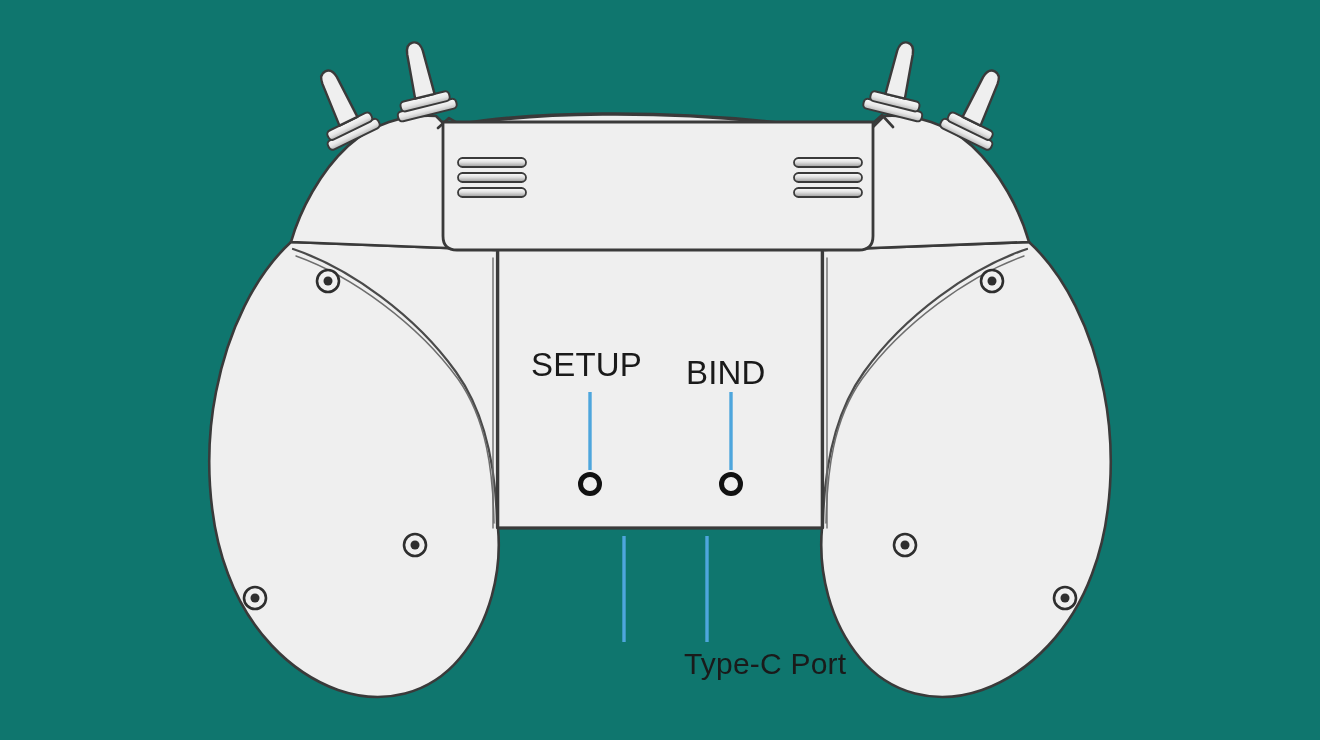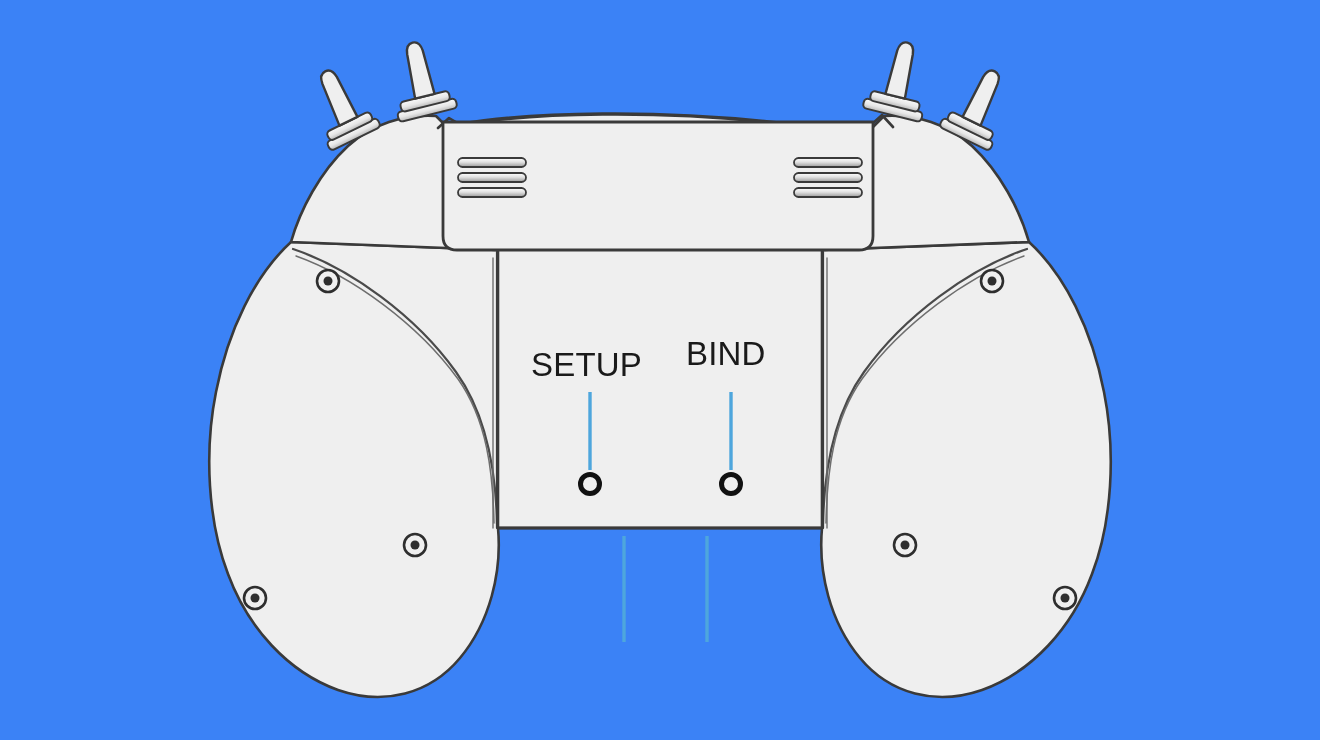--- a/index.html
+++ b/index.html
@@ -11,21 +11,21 @@
   body {
     width: 1320px;
     height: 740px;
     overflow: hidden;
     font-family: "Liberation Sans", sans-serif;
   }
   #diagram-root {
     position: relative;
     width: 1320px;
     height: 740px;
-    background: #3b82f6;
+    background: #0f766e;
   }
   #diagram-svg {
     position: absolute;
     left: 0;
     top: 0;
     width: 1320px;
     height: 740px;
     display: block;
   }
   .label-text {
@@ -212,17 +212,18 @@
     <g>
       <line x1="590" y1="392" x2="590" y2="470" stroke="#4ea6dd" stroke-width="3.4" stroke-linecap="butt"></line>
       <line x1="731" y1="392" x2="731" y2="470" stroke="#4ea6dd" stroke-width="3.4" stroke-linecap="butt"></line>
       <line x1="624" y1="536" x2="624" y2="642" stroke="#4ea6dd" stroke-width="3.4" stroke-linecap="butt"></line>
       <line x1="707" y1="536" x2="707" y2="642" stroke="#4ea6dd" stroke-width="3.4" stroke-linecap="butt"></line>
     </g>
   </svg>
 
   <div class="label-text label-upper" style="left:531px; top:348px;">SETUP</div>
 
-  <div class="label-text label-upper" style="left:686px; top:337px;">BIND</div>
-
-
+  <div class="label-text label-upper" style="left:686px; top:356px;">BIND</div>
+
+
+  <div class="label-text label-lower" style="left:684px; top:648px;">Type-C Port</div>
 
 </div>
 
 </body></html>

